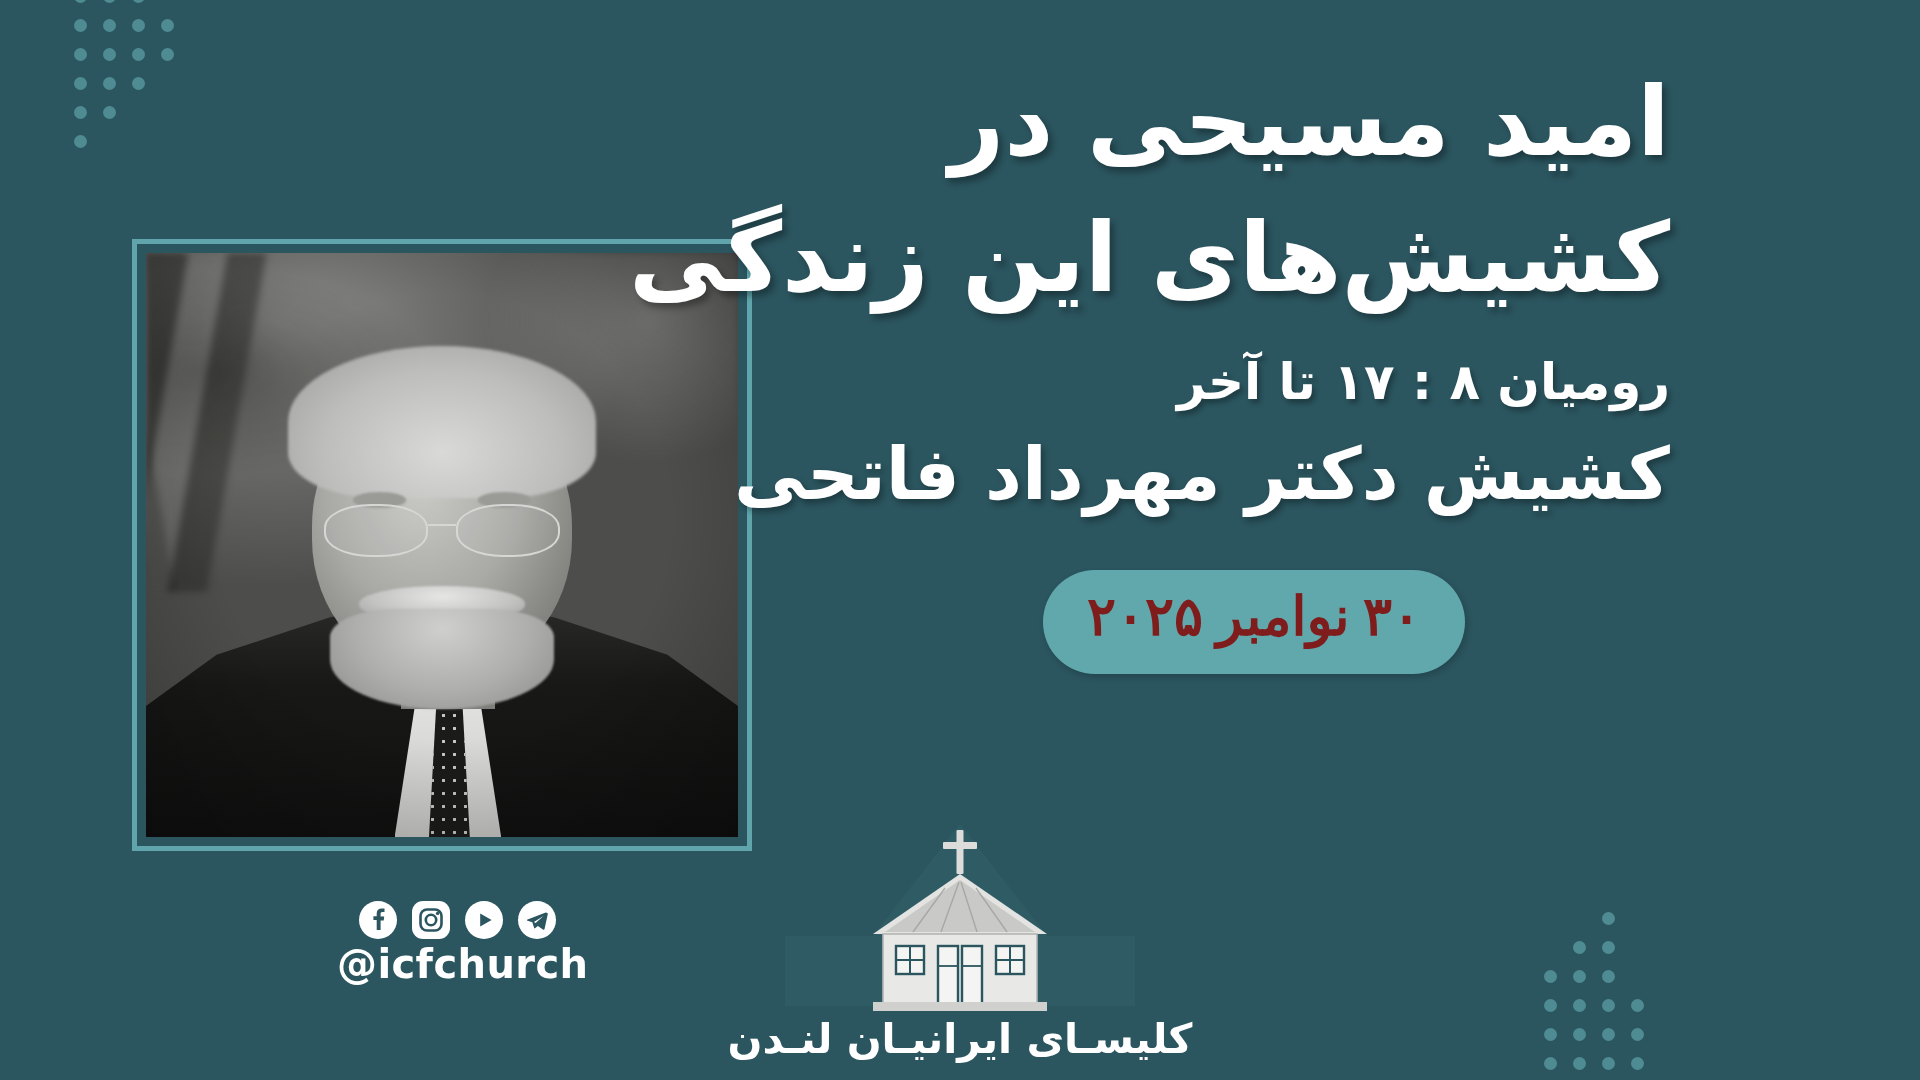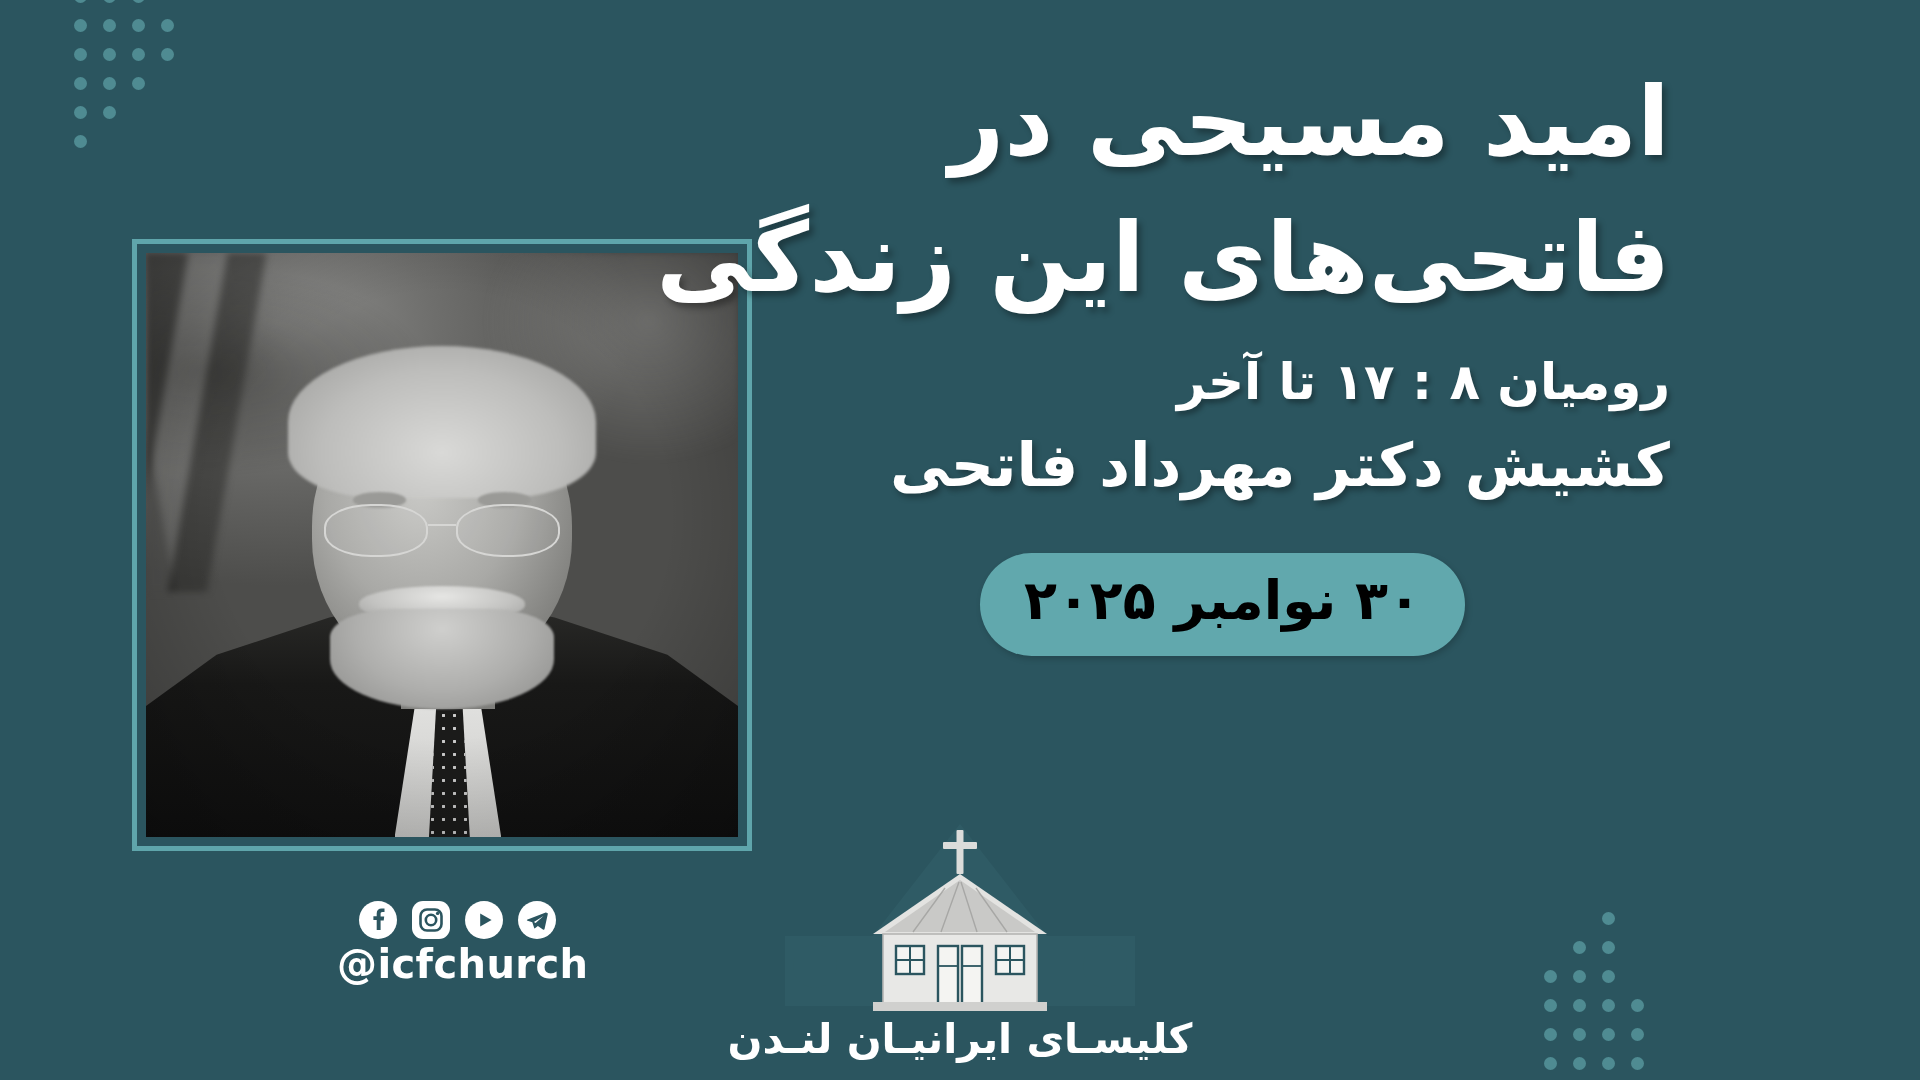--- a/index.html
+++ b/index.html
@@ -163,44 +163,45 @@
     font-size:50px;
     font-weight:bold;
     color:#ffffff;
     line-height:1.5;
     text-shadow:3px 4px 5px rgba(0,0,0,.3);
     margin-top:18px;
     white-space:nowrap;
   }
 
   #speaker {
-    font-size:60px;
+    font-size:72px;
     font-weight:bold;
     color:#ffffff;
     line-height:1.45;
     text-shadow:3px 4px 6px rgba(0,0,0,.32);
     margin-top:2px;
     white-space:nowrap;
   }
 
   #date-badge-wrap {
     margin-top:44px;
     display:flex; justify-content:flex-start; padding-right:0;
   }
   #date-badge {
     background:#61a8ad;
-    color:#000000;
+    color:#7f1d1d;
     font-size:54px;
     font-weight:bold;
     border-radius:52px;
     padding:14px 44px 22px 44px;
     line-height:1.25;
     box-shadow:2px 3px 6px rgba(0,0,0,.18);
     margin-right:205px;
     white-space:nowrap;
+    font-family:Liberation Serif, serif;
   }
 
   
   #social {
     position:absolute;
     left:337px; top:900px;
     width:240px;
     text-align:center;
   }
   #social-icons { display:flex; gap:13px; justify-content:center; align-items:center; }
@@ -320,21 +321,21 @@
       <div id="photo-moustache"></div>
       <div id="photo-mouth"></div>
       <div id="photo-beard"></div>
       <div id="photo-vignette"></div>
     </div>
   </div>
 
   <div id="content">
     <div id="title-block">
       <div class="title-line ar">امید مسیحی در</div>
-      <div class="title-line ar">فاتحی‌های این زندگی</div>
+      <div class="title-line ar">کشیش‌های این زندگی</div>
     </div>
 
     <div id="scripture" class="ar">رومیان ۸ : ۱۷ تا آخر</div>
 
     <div id="speaker" class="ar">کشیش دکتر مهرداد فاتحی</div>
 
     <div id="date-badge-wrap">
       <div id="date-badge" class="ar">۳۰ نوامبر ۲۰۲۵</div>
     </div>
   </div>

